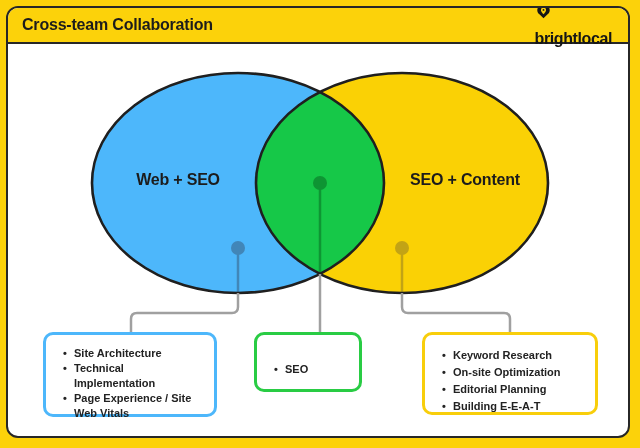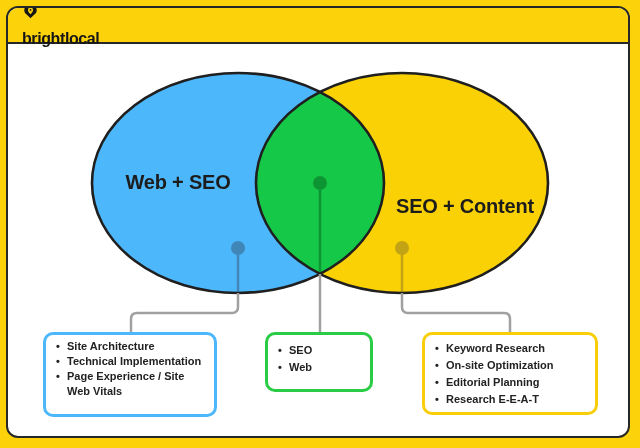--- a/index.html
+++ b/index.html
@@ -20,46 +20,47 @@
     padding:0 16px 0 14px;box-sizing:content-box;
   }
   .page-title{
     font-size:16px;font-weight:800;color:#1c1c1c;letter-spacing:-0.2px;
   }
   .brand{display:flex;align-items:flex-start;gap:10px;flex-direction:column;}
   .brand-name{font-size:16px;font-weight:800;color:#161616;letter-spacing:-0.4px;}
   .content{position:relative;width:624px;height:396px;}
   .venn-svg{position:absolute;left:0;top:0;}
   .venn-label{
-    position:absolute;text-align:center;font-weight:800;font-size:20px;
+    position:absolute;text-align:center;font-weight:800;font-size:16px;
     color:#1c1c1c;letter-spacing:-0.2px;
   }
   .venn-label.left{left:100px;top:127px;width:140px;}
-  .venn-label.right{left:377px;top:127px;width:160px;margin-top:24px;}
+  .venn-label.right{left:377px;top:127px;width:160px;}
   .callout{
     position:absolute;background:#fff;border-radius:10px;
     box-sizing:border-box;border:3px solid;
   }
   .callout.blue{left:35px;top:288px;width:174px;height:85px;border-color:#4DB7FB;padding:4px 4px 0 9px;}
-  .callout.green{left:257px;top:288px;width:108px;height:60px;border-color:#29CC44;padding:8px 4px 0 9px;}
+  .callout.green{left:246px;top:288px;width:108px;height:60px;border-color:#29CC44;padding:20px 4px 0 9px;}
   .callout.yellow{left:414px;top:288px;width:176px;height:83px;border-color:#F8CE0B;padding:6px 20px 0 9px;}
   .callout ul{
-    list-style:none;margin:0;padding:0;
+    list-style:none;margin:7px;padding:0;
     font-size:11px;font-weight:700;color:#222;line-height:15px;
   }
   .callout li{position:relative;padding-left:12px;}
   .callout li::before{content:"•";position:absolute;left:1px;top:0;}
   .callout.green li + li, .callout.yellow li + li{margin-top:2px;}
 </style>
 </head>
 <body>
 
 <div class="card">
 
   <div class="header">
+    <div class="page-title">Cross-team Collaboration</div>
     <div class="brand">
       <span style="display:flex;align-items:center;">
         <svg width="17" height="17" viewBox="0 0 24 24">
           <path d="M12 2.6C6.9 2.6 3.2 5.9 3.2 10.2c0 2.6 1.4 4.8 3.4 6.2L12 21.4l5.4-5c2-1.4 3.4-3.6 3.4-6.2C20.8 5.9 17.1 2.6 12 2.6z" fill="#161616"></path>
           <path d="M12 6.2c-2 0-3.6 1.6-3.6 3.6 0 2.6 3.6 6 3.6 6s3.6-3.4 3.6-6c0-2-1.6-3.6-3.6-3.6z" fill="#FCD20A"></path>
           <circle cx="12" cy="9.8" r="1.3" fill="#161616"></circle>
         </svg>
       </span>
       <span class="brand-name">brightlocal</span>
     </div>
@@ -100,26 +101,25 @@
     <div class="callout blue">
       <ul>
           <li>Site Architecture</li>
           <li>Technical Implementation</li>
           <li>Page Experience / Site Web Vitals</li>
         </ul>
     </div>
     <div class="callout green">
       <ul>
           <li>SEO</li>
-          <li>Web</li>
         </ul>
     </div>
     <div class="callout yellow">
       <ul>
           <li>Keyword Research</li>
           <li>On-site Optimization</li>
           <li>Editorial Planning</li>
-          <li>Research E-E-A-T</li>
+          <li>Building E-E-A-T</li>
         </ul>
     </div>
 
   </div>
 </div>
 
 </body></html>

